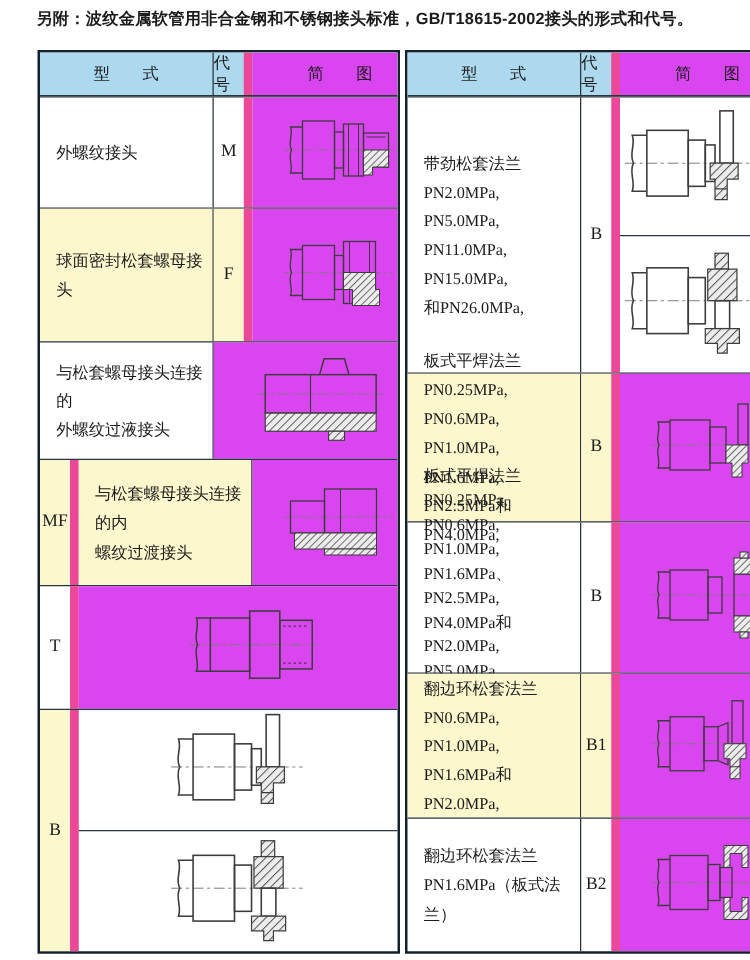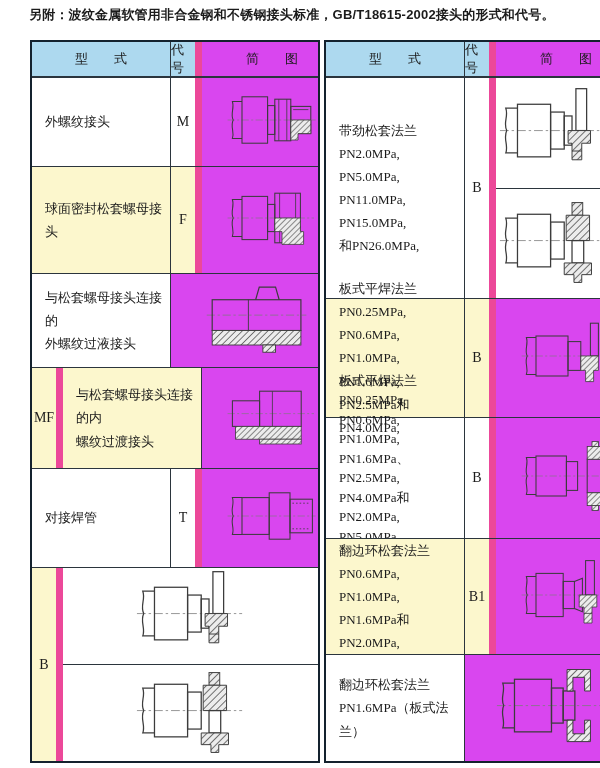--- a/index.html
+++ b/index.html
@@ -127,21 +127,20 @@
             <rect class="ln" x="8" y="26" width="34" height="32"></rect>
             <rect class="ln" x="42" y="14" width="52" height="44"></rect>
             <line class="thin" x1="58" y1="14" x2="58" y2="58"></line>
             <rect class="hz" x="12" y="58" width="82" height="16"></rect>
             <rect class="hz" x="42" y="74" width="52" height="6"></rect>
           </svg>
         </div>
       </div>
 
       <div class="row" style="height:98px">
-        <div class="cell c-type">对接焊管</div>
         <div class="cell c-code">T</div>
         <div class="cell c-dwg">
           <svg class="dwg" width="112" height="88" viewBox="0 0 115 95" preserveAspectRatio="xMidYMid meet">
             <line class="cl" x1="2" y1="45" x2="112" y2="45"></line>
             <path class="ln" d="M20 22 H8 c3 8 -3 15 1 23 c-4 8 2 15 -1 23 H20"></path>
             <rect class="ln" x="20" y="22" width="34" height="46"></rect>
             <rect class="ln" x="54" y="16" width="26" height="58"></rect>
             <rect class="ln" x="80" y="24" width="28" height="42"></rect>
             <line class="thin" x1="83" y1="29" x2="105" y2="29" stroke-dasharray="2 2.5"></line>
             <line class="thin" x1="83" y1="61" x2="105" y2="61" stroke-dasharray="2 2.5"></line>
@@ -277,20 +276,21 @@
             <rect class="ln" x="82" y="2" width="11" height="43"></rect>
             <path class="hz" d="M74 45 H96 V60 H90 V80 H80 V60 H74 Z"></path>
             <line class="thin" x1="80" y1="68" x2="90" y2="68"></line>
           </svg>
         </div>
       </div>
 
       <div class="row" style="flex:1 1 auto">
         <div class="cell c-type">翻边环松套法兰
 PN1.6MPa（板式法兰）</div>
+        <div class="cell c-code">B2</div>
         <div class="cell c-dwg">
           <svg class="dwg" width="112" height="102" viewBox="0 0 115 95" preserveAspectRatio="xMidYMid meet">
             <line class="cl" x1="2" y1="45" x2="110" y2="45"></line>
             <path class="ln" d="M20 22 H8 c3 8 -3 15 1 23 c-4 8 2 15 -1 23 H20"></path>
             <rect class="ln" x="20" y="18" width="38" height="54"></rect>
             <rect class="ln" x="58" y="27" width="12" height="36"></rect>
             <rect class="ln" x="70" y="30" width="12" height="30"></rect>
             <path class="hz" d="M74 30 V8 H98 V30 H92 V16 H80 V30 Z"></path>
             <path class="hz" d="M74 60 V82 H98 V60 H92 V74 H80 V60 Z"></path>
           </svg>

